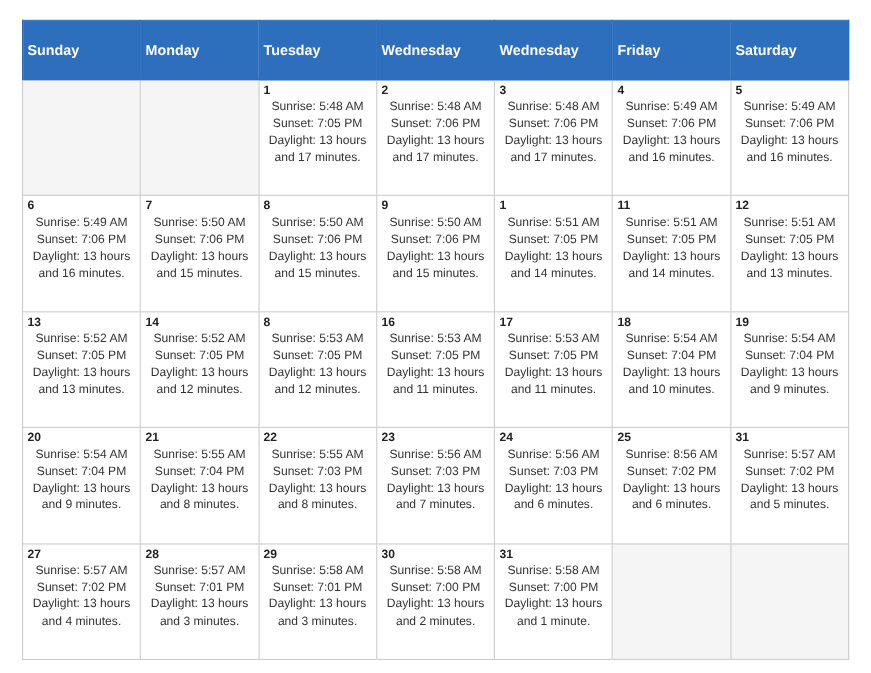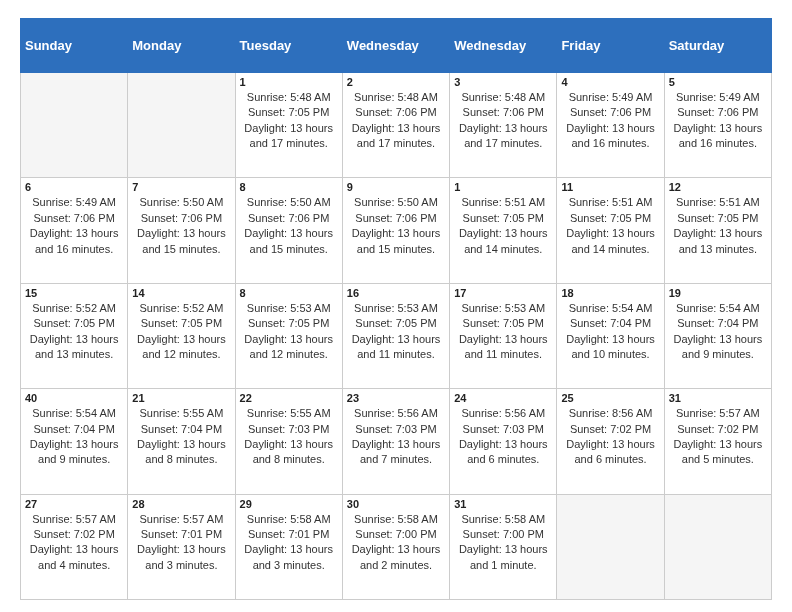--- a/index.html
+++ b/index.html
@@ -198,21 +198,21 @@
           <td>
             <span class="day-num">12</span>
             <div class="day-info">Sunrise: 5:51 AM
 Sunset: 7:05 PM
 Daylight: 13 hours
 and 13 minutes.</div>
           </td>
         </tr>
         <tr class="week-row">
           <td>
-            <span class="day-num">15</span>
+            <span class="day-num">13</span>
             <div class="day-info">Sunrise: 5:52 AM
 Sunset: 7:05 PM
 Daylight: 13 hours
 and 13 minutes.</div>
           </td>
           <td>
             <span class="day-num">14</span>
             <div class="day-info">Sunrise: 5:52 AM
 Sunset: 7:05 PM
 Daylight: 13 hours
@@ -249,21 +249,21 @@
           <td>
             <span class="day-num">19</span>
             <div class="day-info">Sunrise: 5:54 AM
 Sunset: 7:04 PM
 Daylight: 13 hours
 and 9 minutes.</div>
           </td>
         </tr>
         <tr class="week-row">
           <td>
-            <span class="day-num">40</span>
+            <span class="day-num">20</span>
             <div class="day-info">Sunrise: 5:54 AM
 Sunset: 7:04 PM
 Daylight: 13 hours
 and 9 minutes.</div>
           </td>
           <td>
             <span class="day-num">21</span>
             <div class="day-info">Sunrise: 5:55 AM
 Sunset: 7:04 PM
 Daylight: 13 hours

